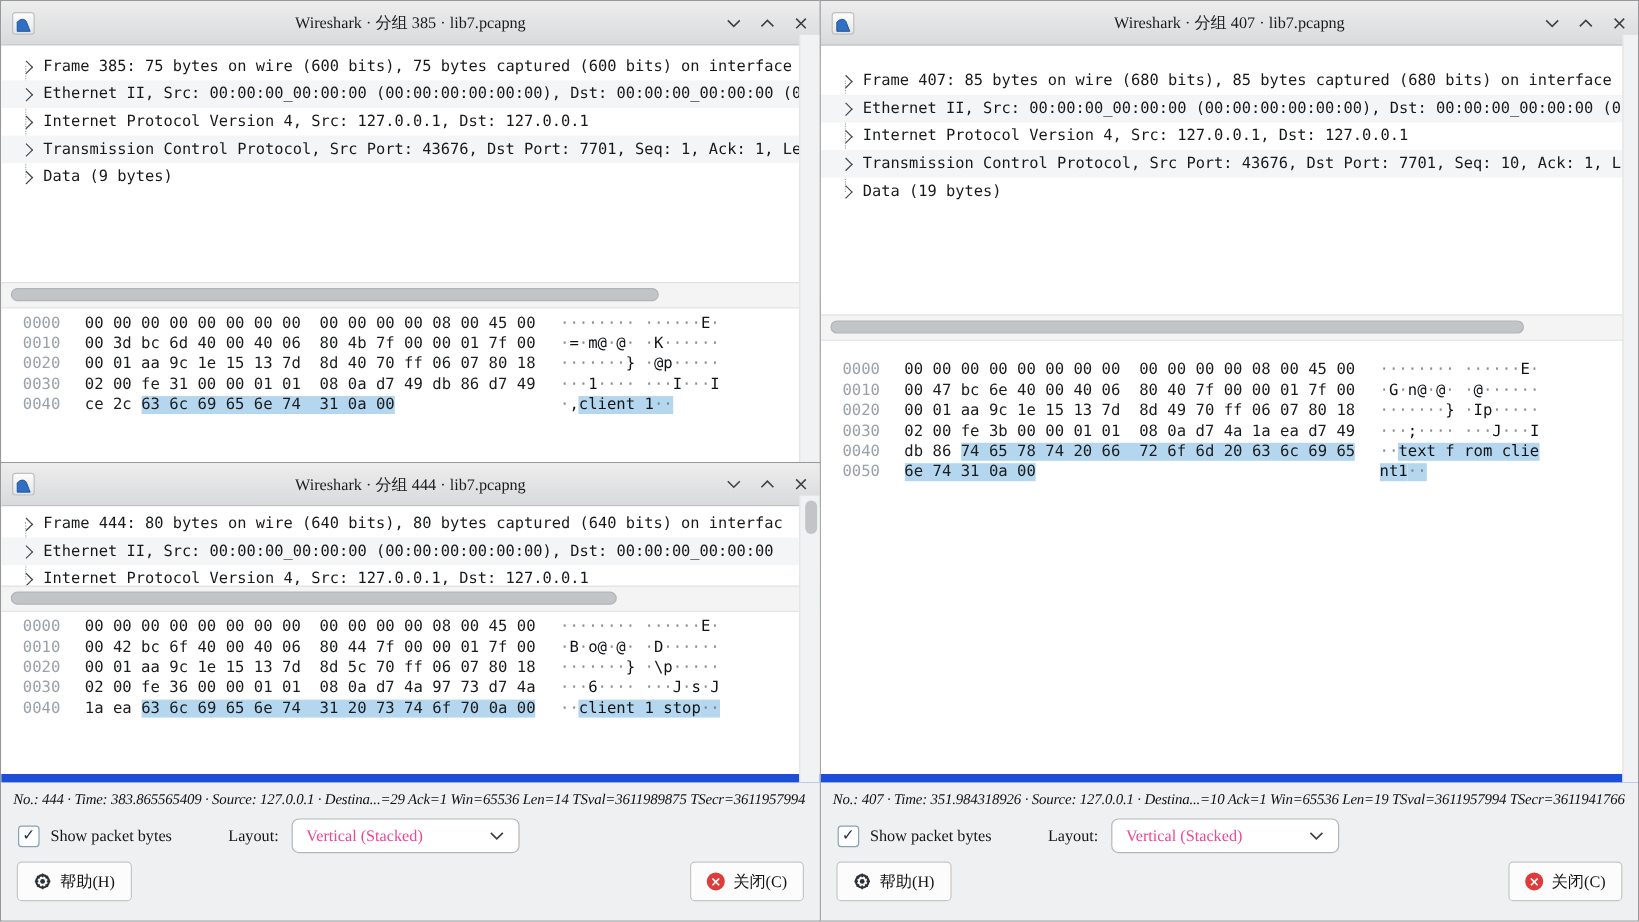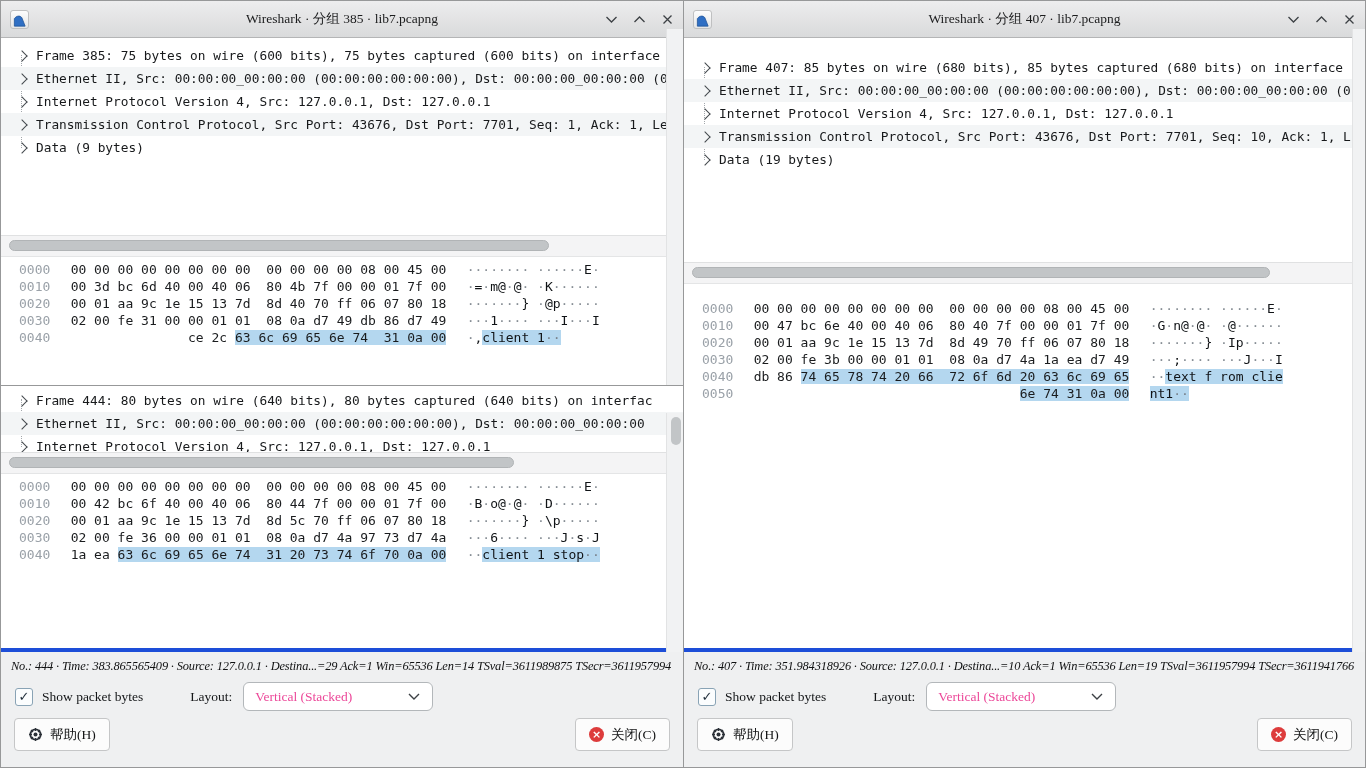--- a/index.html
+++ b/index.html
@@ -26,30 +26,30 @@
         transform:rotate(-45deg);margin:0 10px 0 17px;flex:none;}
   
   .hscroll{height:20px;flex:none;background:#f4f4f5;border-top:1px solid #e0e1e2;border-bottom:1px solid #e4e5e6;position:relative;}
   .hthumb{position:absolute;top:4px;left:8px;height:11px;background:#c2c5c7;border:1px solid #b1b4b6;
           border-radius:6px;box-sizing:border-box;}
   
   .hexpane{background:#ffffff;overflow:hidden;padding:4px 0 0 18px;box-sizing:border-box;}
   .hexrow{display:flex;height:17px;align-items:center;white-space:pre;
           font:13px "DejaVu Sans Mono","Liberation Mono",monospace;color:#1a1c1e;}
   .off{width:4ch;margin-right:2.6ch;color:#9aa1a8;flex:none;}
-  .hx{width:48ch;flex:none;text-align:right;}
+  .hx{width:48ch;flex:none;}
   .asc{margin-left:2.6ch;}
   .h,.hp,.hd{background:#b4d7ef;}
   .asc .d{color:#878e95;} .asc .p{color:#101316;}
   .asc .hp{color:#101316;} .asc .hd{color:#79828b;}
   
   .vgutter{position:absolute;width:16px;background:#f1f2f3;border-left:1px solid #e2e3e4;z-index:3;}
   .vthumb{position:absolute;width:10px;right:2px;background:#c2c5c7;border-radius:5px;}
   
-  .bottom{height:115px;flex:none;background:#eff0f1;border-top:4px solid #1d4ed8;
+  .bottom{height:115px;flex:none;background:#eff0f1;border-top:7px solid #1d4ed8;
           display:flex;flex-direction:column;}
   .statusline{padding:7px 10px 0;font-style:italic;font-size:12.4px;color:#101112;
               white-space:nowrap;overflow:hidden;letter-spacing:-0.15px;}
   .controls{display:flex;align-items:center;padding:8px 14px 0;}
   .cbwrap{display:flex;align-items:center;}
   .cb{width:16px;height:16px;border:1px solid #89a3b5;border-radius:3px;background:#fbfdfe;
       display:flex;align-items:center;justify-content:center;flex:none;
       font:bold 13px "DejaVu Sans",sans-serif;color:#1f2d3a;line-height:1;}
   .cblabel{font-size:13.5px;color:#141618;margin-left:9px;}
   .laylabel{font-size:13.5px;color:#141618;margin-left:47px;}
@@ -189,20 +189,45 @@
       </span>
       <span class="btn btn-close">
         <span class="closeicon">×</span>
         <span>关闭(C)</span>
       </span>
     </div>
   </div>
 </div>
 
 <div class="win" style="left:0;top:385px;width:684px;height:383px;z-index:5;">
+  <div class="titlebar" style="height:27px;">
+    <span class="appicon">
+      <svg width="15" height="15" viewBox="0 0 16 16">
+          <path d="M2.5 14 L2.5 6 C5 2.5 9 2.6 10.6 5.2 L14 14 Z" fill="#2f6fc4" stroke="#1b4f94" stroke-width="0.8"></path>
+        </svg>
+    </span>
+    <span class="apptitle">Wireshark · 分组 444 · lib7.pcapng</span>
+    <span class="winbtns">
+      <span class="winbtn">
+          <svg width="13" height="9" viewBox="0 0 13 9">
+            <polyline points="1.5,2 6.5,7 11.5,2" fill="none" stroke="#3c4044" stroke-width="1.3"></polyline>
+          </svg>
+        </span>
+      <span class="winbtn">
+          <svg width="13" height="9" viewBox="0 0 13 9">
+            <polyline points="1.5,7 6.5,2 11.5,7" fill="none" stroke="#3c4044" stroke-width="1.3"></polyline>
+          </svg>
+        </span>
+      <span class="winbtn">
+          <svg width="11" height="11" viewBox="0 0 11 11">
+            <path d="M1.5 1.5 L9.5 9.5 M9.5 1.5 L1.5 9.5" stroke="#3c4044" stroke-width="1.3"></path>
+          </svg>
+        </span>
+    </span>
+  </div>
   <div class="tree" style="height:66px;padding-top:3px;text-align:right;">
     <div class="guide" style="top:13px;height:48px;"></div>
   <div class="trow"><span class="chev"></span><span>Frame 444: 80 bytes on wire (640 bits), 80 bytes captured (640 bits) on interfac</span></div>
       <div class="trow"><span class="chev"></span><span>Ethernet II, Src: 00:00:00_00:00:00 (00:00:00:00:00:00), Dst: 00:00:00_00:00:00</span></div>
       <div class="trow"><span class="chev"></span><span>Internet Protocol Version 4, Src: 127.0.0.1, Dst: 127.0.0.1</span></div>
     </div>
   <div class="hscroll">
     <div class="hthumb" style="width:505px;"></div>
   </div>
   <div class="hexpane" style="flex:1;">

